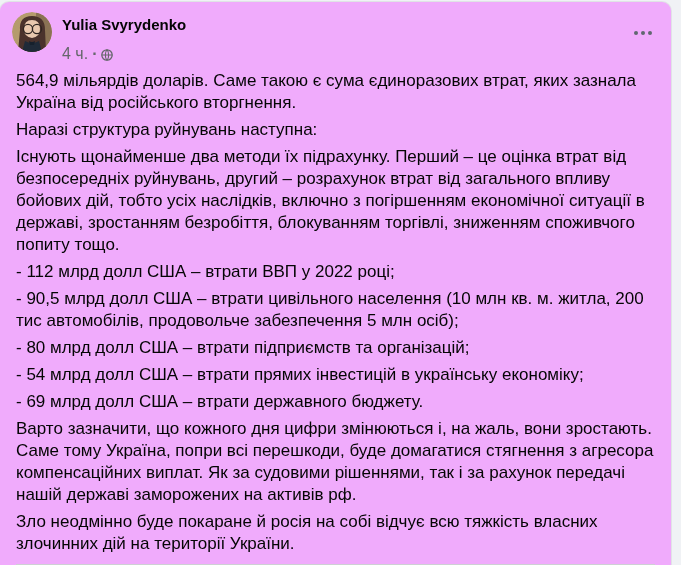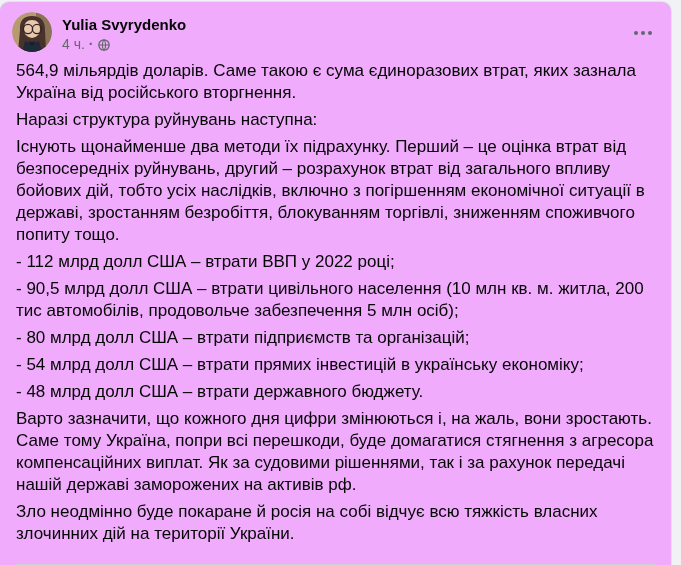--- a/index.html
+++ b/index.html
@@ -35,22 +35,22 @@
   .author-name {
     font-size: 15px;
     font-weight: 700;
     color: #050505;
     line-height: 19px;
     cursor: pointer;
   }
   .meta-row {
     display: flex;
     align-items: center;
-    margin-top: 2px;
-    font-size: 14px;
+    margin-top: 12px;
+    font-size: 16px;
     color: #65676b;
     line-height: 16px;
   }
   .meta-time { cursor: pointer; }
   .meta-dot { margin: 0 4px; font-weight: 700; }
   .globe-icon { display: inline-flex; margin-top: 1px; }
   .more-button {
     position: absolute;
     right: 10px; top: 13px;
     width: 36px; height: 36px;
@@ -136,19 +136,19 @@
   </div>
 
   <div class="post-body">
     <p>564,9 мільярдів доларів. Саме такою є сума єдиноразових втрат, яких зазнала Україна від російського вторгнення.</p>
     <p>Наразі структура руйнувань наступна:</p>
     <p>Існують щонайменше два методи їх підрахунку. Перший – це оцінка втрат від безпосередніх руйнувань, другий – розрахунок втрат від загального впливу бойових дій, тобто усіх наслідків, включно з погіршенням економічної ситуації в державі, зростанням безробіття, блокуванням торгівлі, зниженням споживчого попиту тощо.</p>
     <p>- 112 млрд долл США – втрати ВВП у 2022 році;</p>
     <p>- 90,5 млрд долл США – втрати цивільного населення (10 млн кв. м. житла, 200 тис автомобілів, продовольче забезпечення 5 млн осіб);</p>
     <p>- 80 млрд долл США – втрати підприємств та організацій;</p>
     <p>- 54 млрд долл США – втрати прямих інвестицій в українську економіку;</p>
-    <p>- 48 млрд долл США – втрати державного бюджету.</p>
+    <p>- 69 млрд долл США – втрати державного бюджету.</p>
     <p>Варто зазначити, що кожного дня цифри змінюються і, на жаль, вони зростають. Саме тому Україна, попри всі перешкоди, буде домагатися стягнення з агресора компенсаційних виплат. Як за судовими рішеннями, так і за рахунок передачі нашій державі заморожених на активів рф.</p>
     <p>Зло неодмінно буде покаране й росія на собі відчує всю тяжкість власних злочинних дій на території України.</p>
   </div>
 
   <div class="bottom-divider"></div>
 </div>
 
 </body></html>

